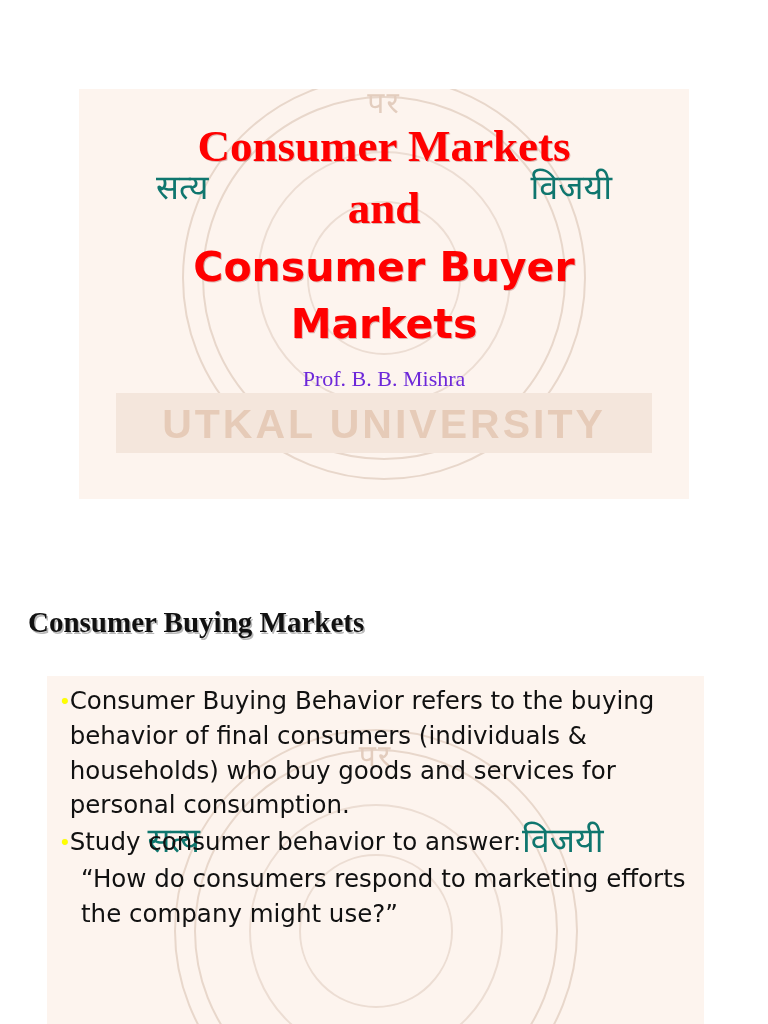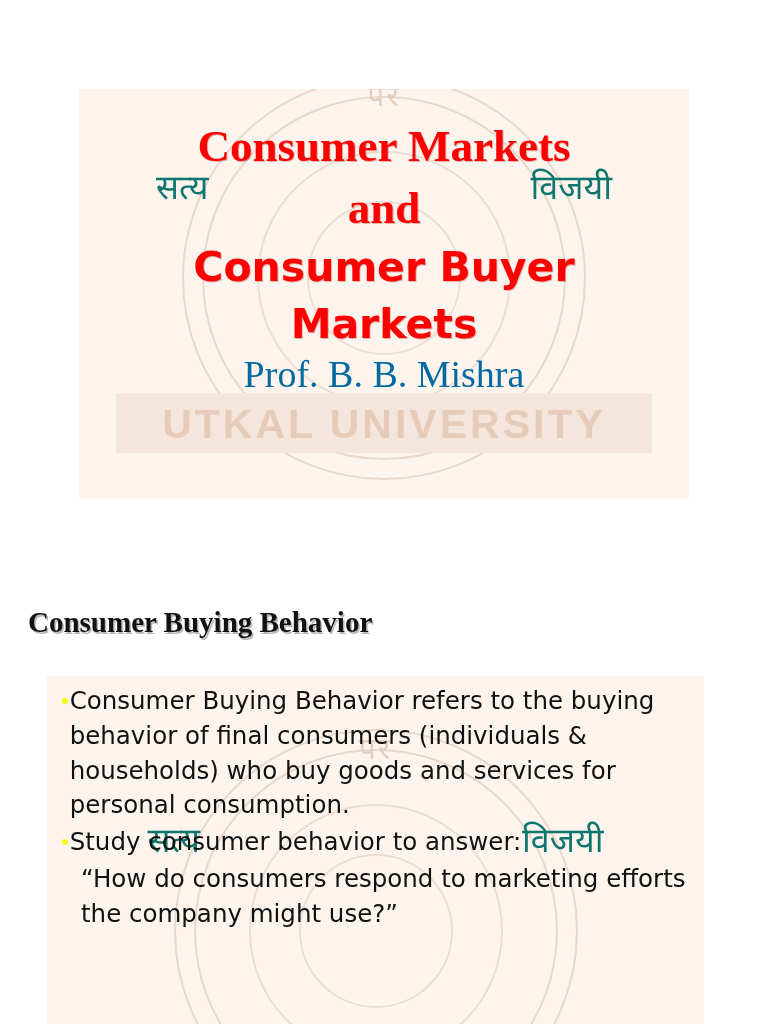--- a/index.html
+++ b/index.html
@@ -42,21 +42,21 @@
     top: 50%;
     transform: translate(-50%, -50%);
   }
   .wm-ring.r1 { width: 400px; height: 400px; }
   .wm-ring.r2 { width: 360px; height: 360px; }
   .wm-ring.r3 { width: 250px; height: 250px; border-color:#ecddd3; }
   .wm-ring.r4 { width: 150px; height: 150px; border-color:#ecddd3; }
   .wm-text-top {
     position: absolute;
     left: 50%;
-    top: 11px;
+    top: 18px;
     transform: translateX(-50%);
     font-family: "DejaVu Serif", serif;
     font-size: 30px;
     color: #e3cdbe;
     letter-spacing: 2px;
   }
   .wm-side-left, .wm-side-right {
     position: absolute;
     top: 100px;
     font-family: "DejaVu Serif", serif;
@@ -100,23 +100,24 @@
     text-shadow: 1px 1px 0 rgba(120,0,0,0.25);
   }
   .slide1-title .ln2 {
     font-family: "Liberation Serif", serif;
   }
   .slide1-title .ln3, .slide1-title .ln4 {
     font-family: "DejaVu Sans", sans-serif;
     font-size: 41px;
   }
   .slide1-author {
-    color: #0369a1;
-    font-family: "Liberation Serif", serif;
-    font-size: 38px;
+    margin-top: 14px;
+    color: #6d28d9;
+    font-family: "Liberation Serif", serif;
+    font-size: 22px;
   }
 
   
   .slide2 {
     position: absolute;
     left: 0;
     top: 560px;
     width: 768px;
     height: 464px;
   }
@@ -204,21 +205,21 @@
       <div class="ln2">and</div>
       <div class="ln3">Consumer Buyer</div>
       <div class="ln4">Markets</div>
     </div>
     <div class="slide1-author">Prof. B. B. Mishra</div>
   </div>
 </div>
 
 <div class="slide2">
 
-  <div class="slide2-heading">Consumer Buying Behavior</div>
+  <div class="slide2-heading">Consumer Buying Markets</div>
 
   <div class="slide2-body">
 
     <div class="s2-watermark">
       <div class="wm-ring r1"></div>
       <div class="wm-ring r2"></div>
       <div class="wm-ring r3"></div>
       <div class="wm-ring r4"></div>
       <div class="wm-text-top">पर</div>
       <div class="wm-side-left">सत्य</div>

